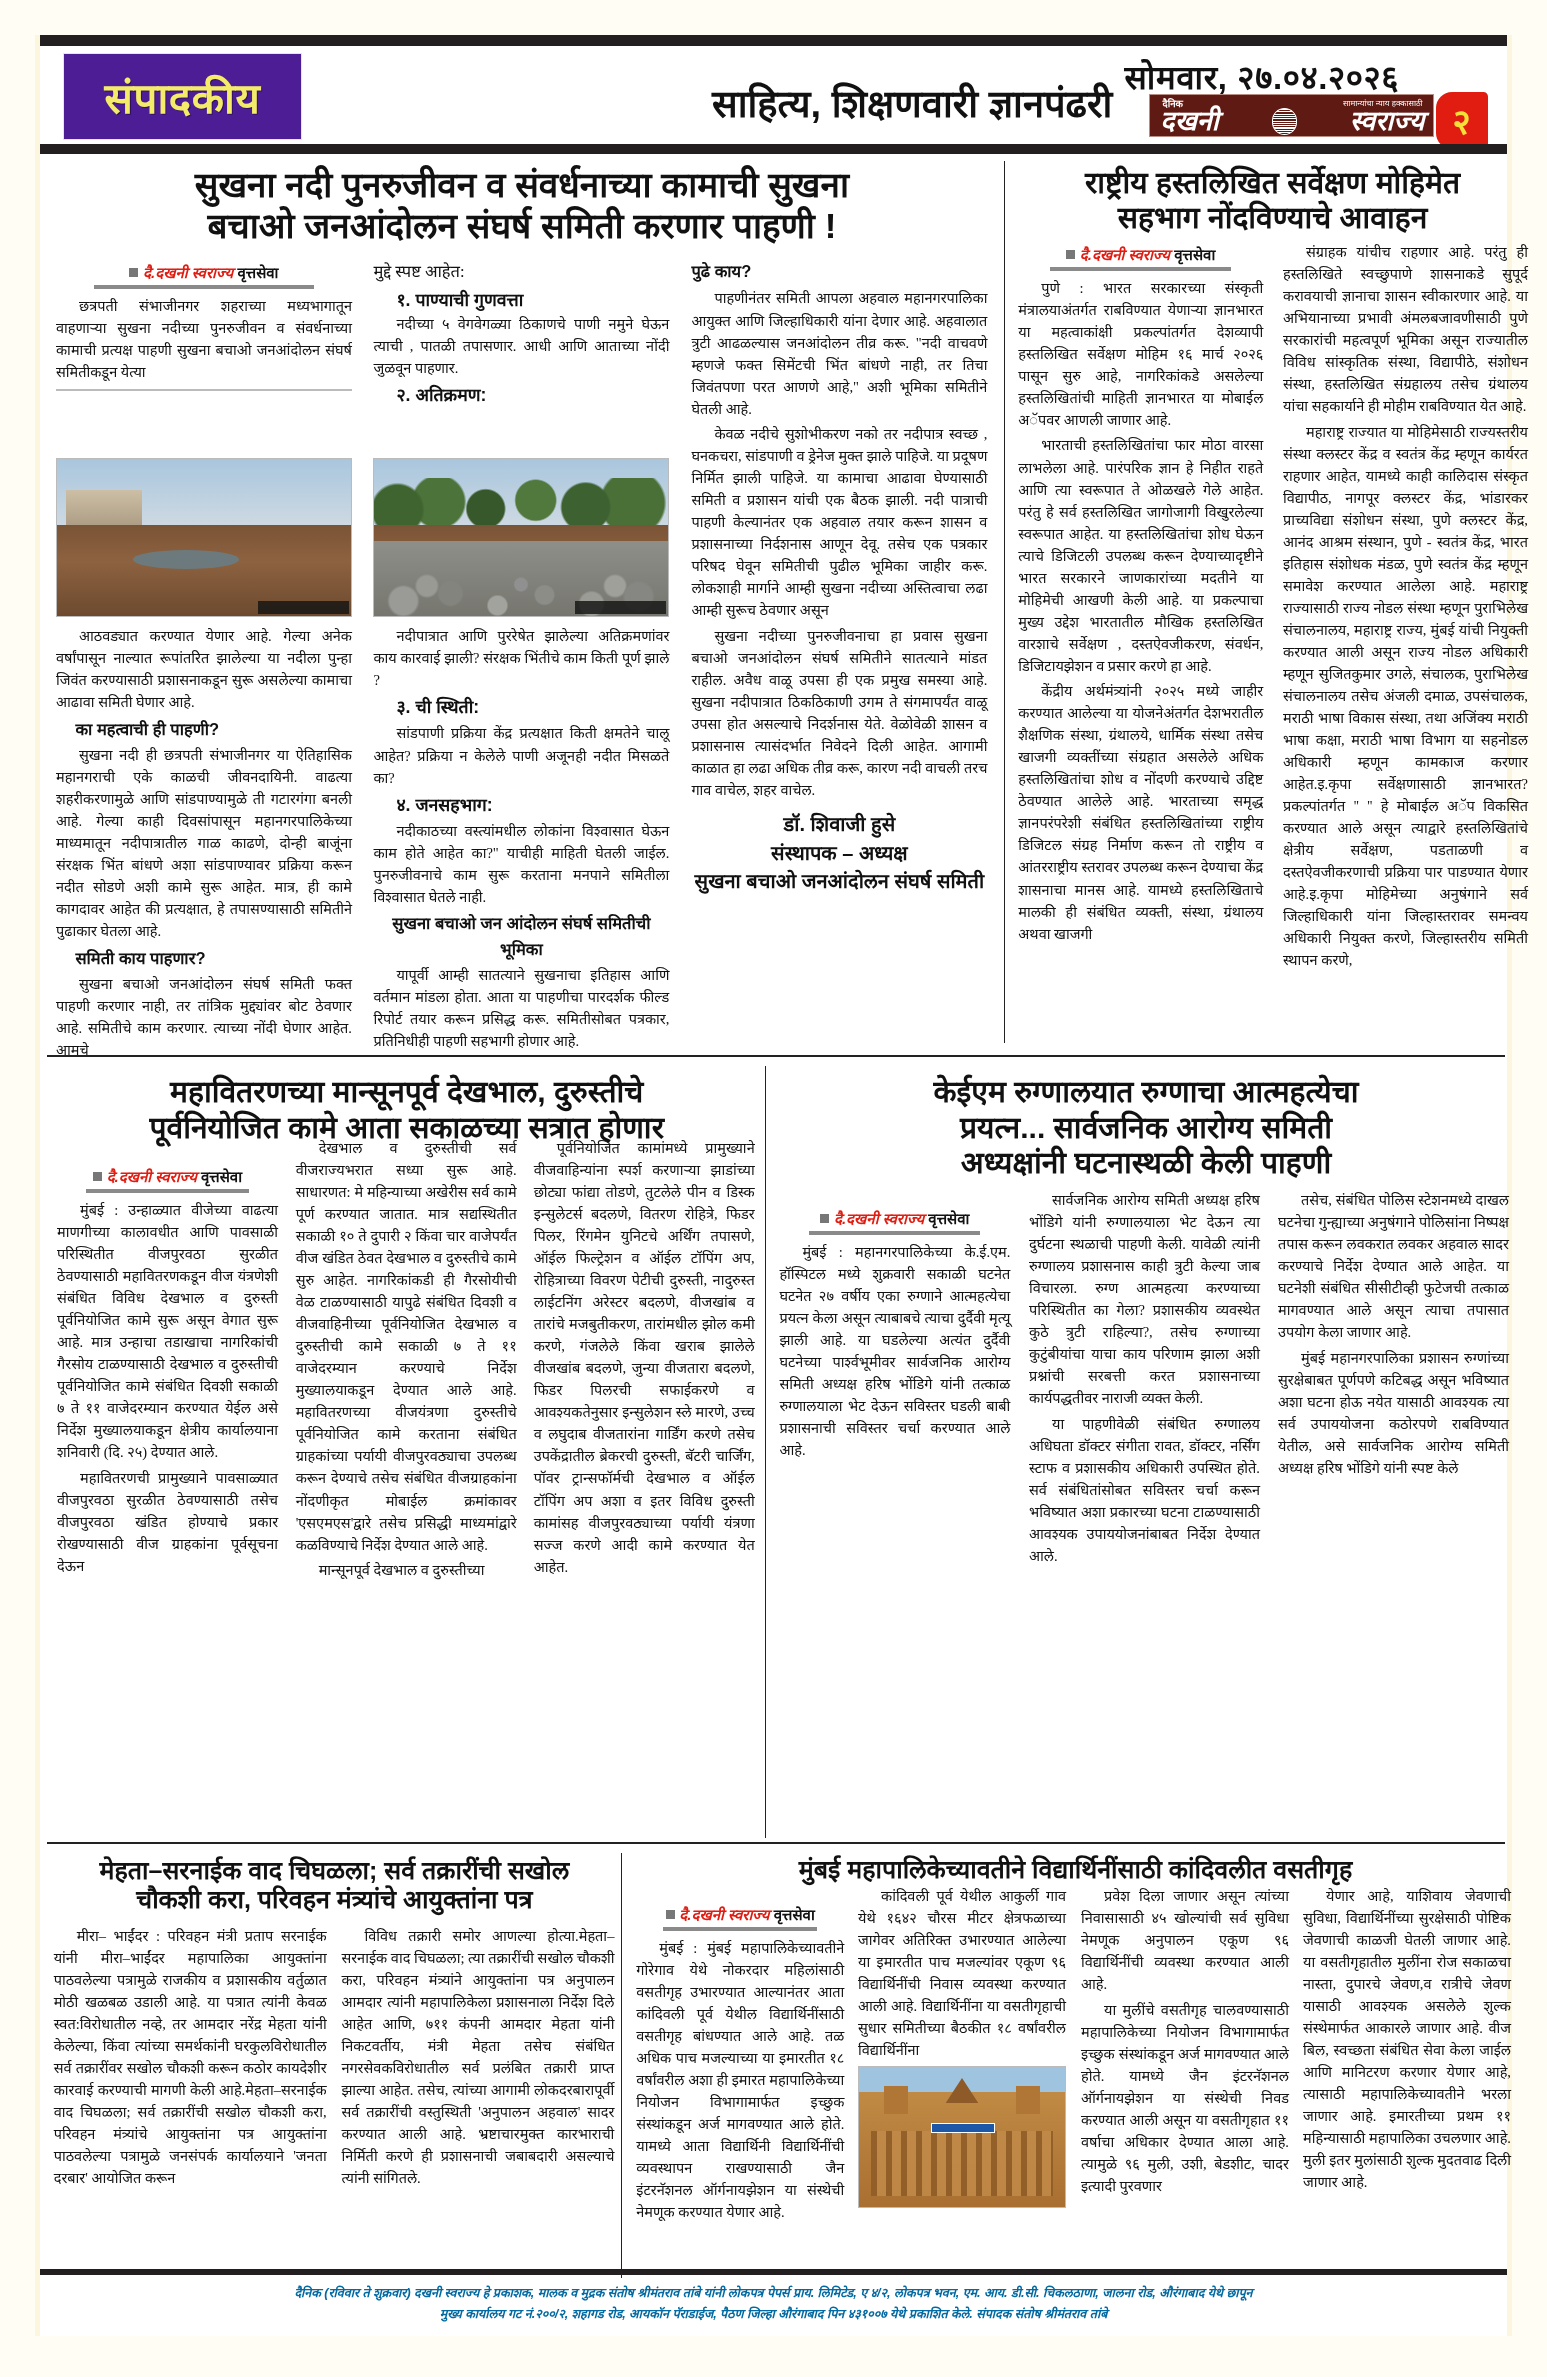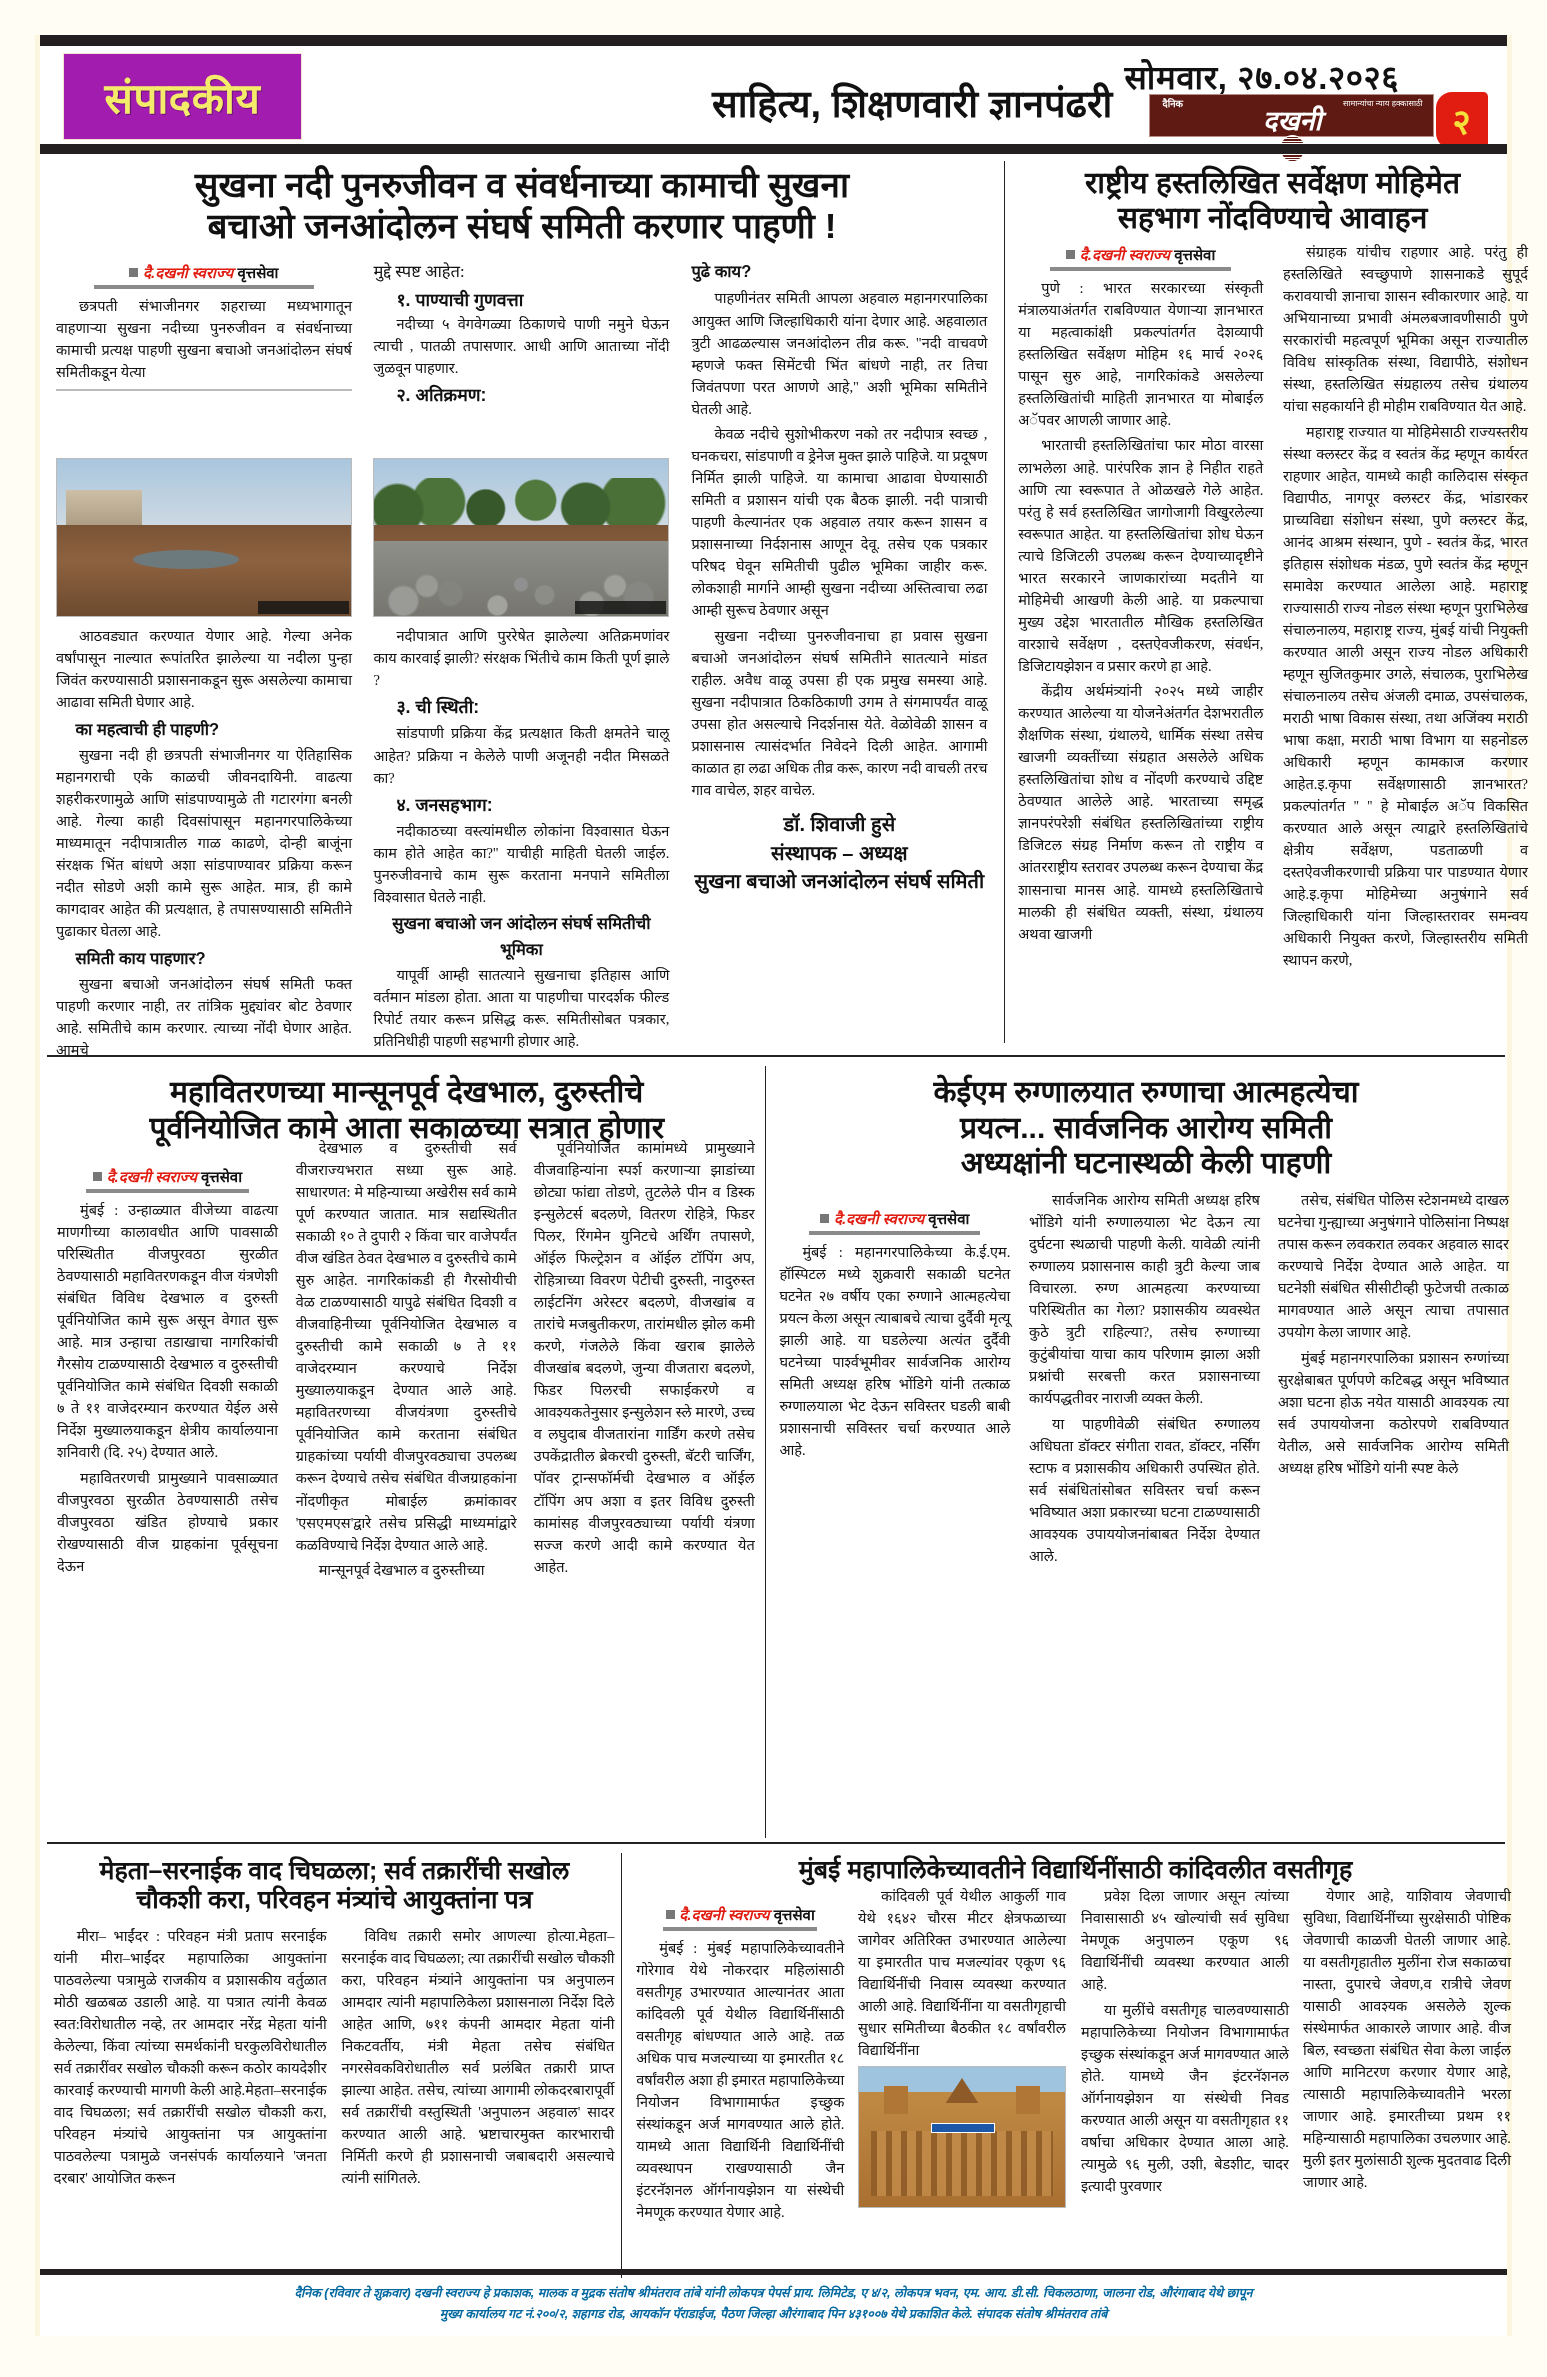--- a/index.html
+++ b/index.html
@@ -30,21 +30,21 @@
     position:absolute;left:0;top:0;width:100%;height:120px;
   }
   .top-rule{
     position:absolute;left:0;top:0;width:100%;height:11.4px;background:#231f20;
   }
   .bottom-rule{
     position:absolute;left:0;top:109px;width:100%;height:10.3px;background:#231f20;
   }
   .sect-badge{
     position:absolute;left:23px;top:18px;width:239px;height:87px;
-    background:#a21caf;
+    background:#4c1d95;
     border:1.7px solid #f3e2cf;
     display:flex;align-items:center;justify-content:center;
     box-sizing:border-box;
   }
   .sect-badge span{
     color:#f5eb6a;font-size:42px;font-weight:700;letter-spacing:0.6px;
     font-family:"Liberation Sans","DejaVu Sans",sans-serif;
     text-shadow:1.1px 1.1px 0 rgba(0,0,0,.35);
   }
   .center-strap{
@@ -70,21 +70,21 @@
   .logo-daily{
     position:absolute;left:12.5px;top:2.3px;color:#fff;font-size:9.7px;
     font-family:"Liberation Sans","DejaVu Sans",sans-serif;font-weight:700;
   }
   .logo-tag{
     position:absolute;right:10.3px;top:2.3px;color:#fff;font-size:8px;
     font-family:"Liberation Sans","DejaVu Sans",sans-serif;
   }
   .logo-main{
     position:absolute;left:10.3px;top:12.5px;width:264px;
-    display:flex;align-items:center;justify-content:space-between;flex-direction:column;
+    display:flex;align-items:center;justify-content:space-between;
   }
   .logo-main b{
     color:#fff;font-size:27px;line-height:27px;font-style:italic;
     font-family:"Liberation Sans","DejaVu Sans",sans-serif;
   }
   .logo-globe{
     width:23px;height:25px;border-radius:50% / 46%;
     background:repeating-linear-gradient(#fff 0 1.1px,#5e1a13 1.1px 2.3px);
     border:1.1px solid #fff;
   }

